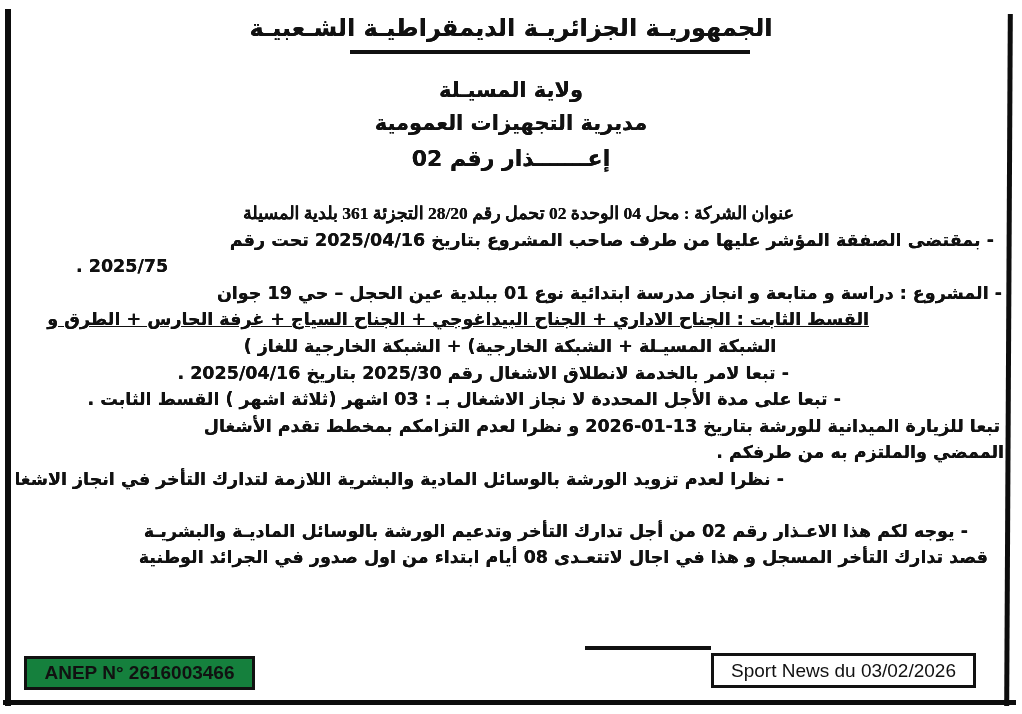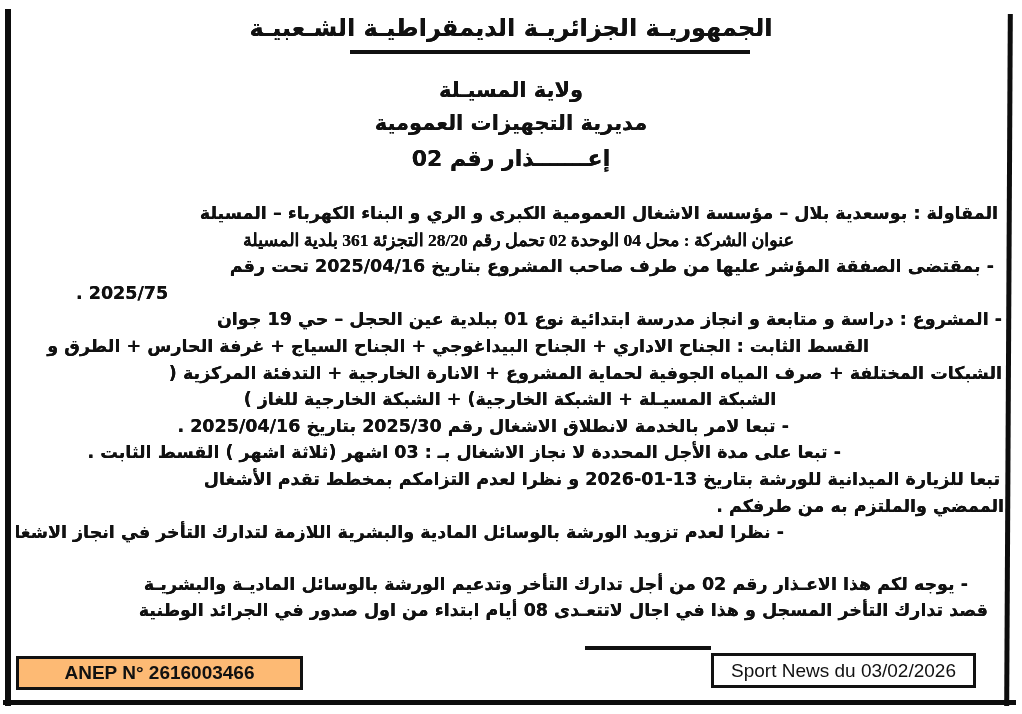--- a/index.html
+++ b/index.html
@@ -26,37 +26,37 @@
 
   
   .doc-body{position:absolute;top:200px;left:16px;right:18px;direction:rtl;overflow:hidden;}
   .bline{font-size:17.5px;font-weight:bold;line-height:26.6px;text-align:right;
          white-space:nowrap;text-shadow:0 0 0.6px #000;}
   .l1{padding-right:6px;}
   .l2{padding-right:210px;font-family:Liberation Serif, serif;}
   .l3{padding-right:10px;}
   .l4{text-align:left;padding-left:60px;}
   .l5{padding-right:2px;}
-  .l6{padding-right:135px;}
+  .l6{padding-right:135px;text-decoration:underline;}
   .l7{padding-right:2px;}
   .l8{text-align:center;}
   .l9{padding-right:215px;}
   .l10{padding-right:163px;}
   .l11{padding-right:4px;}
   .l12{}
   .l13{padding-right:220px;}
   .l14{padding-right:36px;margin-top:25px;}
   .l15{padding-right:16px;}
   .l16{padding-right:66px;}
 
   
   .divider-frag{position:absolute;left:585px;top:646px;width:126px;height:4px;background:#111;}
   .anep-box{
-    position:absolute;left:16px;top:656px;width:287px;height:34px;
-    border:3px solid #111;box-sizing:border-box;background:#fdba74;
+    position:absolute;left:24px;top:656px;width:231px;height:34px;
+    border:3px solid #111;box-sizing:border-box;background:#15803d;
     display:flex;align-items:center;justify-content:center;
     font-family:"Liberation Sans",sans-serif;font-size:19px;font-weight:700;
   }
   .journal-box{
     position:absolute;left:711px;top:653px;width:265px;height:35px;
     border:3px solid #111;box-sizing:border-box;background:#fff;
     display:flex;align-items:center;justify-content:center;
     font-family:"Liberation Sans",sans-serif;font-size:19px;font-weight:400;
   }
 </style>
@@ -69,27 +69,25 @@
   <div class="frame-right"></div>
   <div class="frame-bottom"></div>
 
   <div class="hline t-republic">الجمهوريـة الجزائريـة الديمقراطيـة الشـعبيـة</div>
   <div class="t-underline"></div>
   <div class="hline t-directorate">مديرية التجهيزات  العمومية</div>
   <div class="hline t-wilaya">ولاية المسيـلة</div>
   <div class="hline t-notice">إعـــــــذار رقم 02</div>
 
   <div class="doc-body">
-    <div class="bline l1">المقاولة :  بوسعدية بلال – مؤسسة الاشغال العمومية الكبرى و الري و البناء الكهرباء – المسيلة</div>
     <div class="bline l2">عنوان الشركة : محل 04 الوحدة 02 تحمل رقم 28/20 التجزئة 361 بلدية المسيلة</div>
     <div class="bline l3">- بمقتضى الصفقة المؤشر عليها من طرف صاحب المشروع بتاريخ 2025/04/16 تحت رقم</div>
     <div class="bline l4">2025/75 .</div>
     <div class="bline l5">- المشروع :  دراسة و متابعة و انجاز مدرسة ابتدائية نوع 01 ببلدية عين الحجل – حي 19 جوان</div>
     <div class="bline l6">القسط الثابت : الجناح  الاداري + الجناح البيداغوجي + الجناح السياج + غرفة الحارس + الطرق و</div>
-    <div class="bline l7">الشبكات المختلفة + صرف المياه الجوفية لحماية المشروع + الانارة الخارجية + التدفئة المركزية (</div>
     <div class="bline l8">الشبكة المسيـلة + الشبكة الخارجية) + الشبكة الخارجية للغاز )</div>
     <div class="bline l9">- تبعا لامر بالخدمة لانطلاق الاشغال رقم 2025/30 بتاريخ 2025/04/16 .</div>
     <div class="bline l10">- تبعا على مدة الأجل المحددة لا نجاز الاشغال بـ : 03 اشهر (ثلاثة  اشهر ) القسط الثابت .</div>
     <div class="bline l11">تبعا للزيارة الميدانية للورشة بتاريخ 13-01-2026  و نظرا لعدم التزامكم بمخطط تقدم الأشغال</div>
     <div class="bline l12">الممضي والملتزم به من طرفكم .</div>
     <div class="bline l13">- نظرا لعدم  تزويد الورشة بالوسائل المادية والبشرية اللازمة لتدارك التأخر في انجاز الاشغال .</div>
     <div class="bline l14">- يوجه لكم هذا الاعـذار رقم 02 من أجل تدارك التأخر وتدعيم الورشة بالوسائل الماديـة والبشريـة</div>
     <div class="bline l15">قصد تدارك التأخر المسجل و هذا في اجال لاتتعـدى 08 أيام ابتداء من اول صدور في الجرائد الوطنية</div>
   </div>
 

